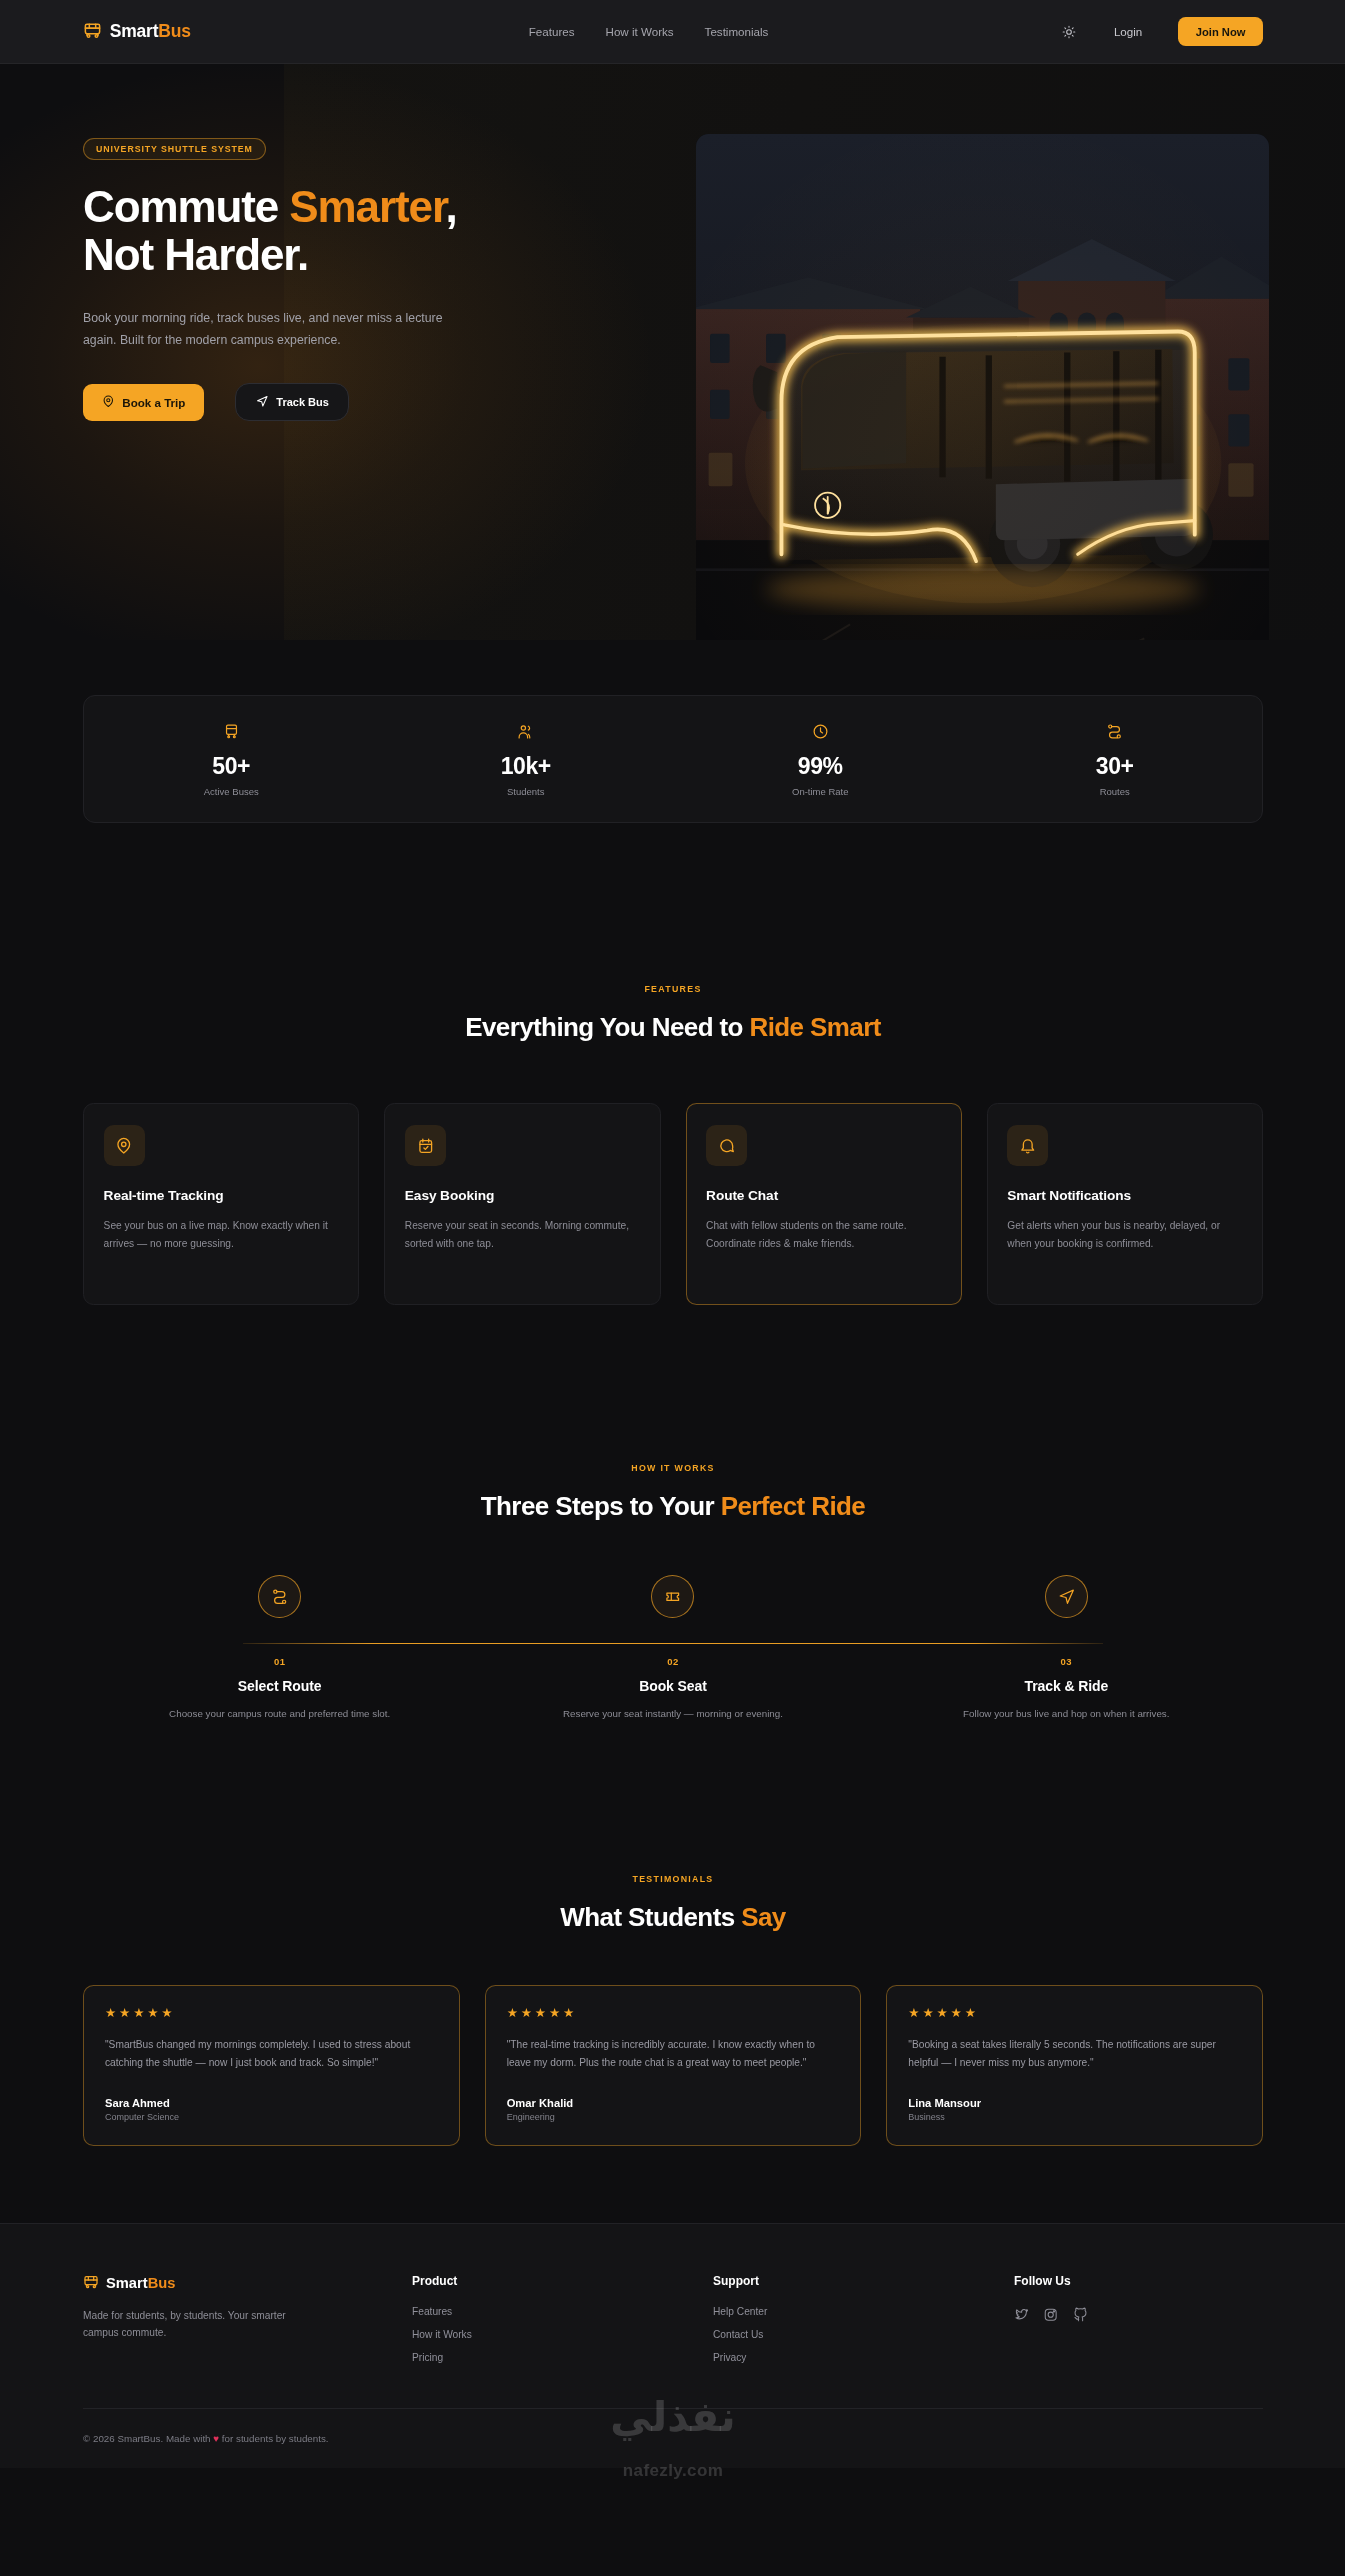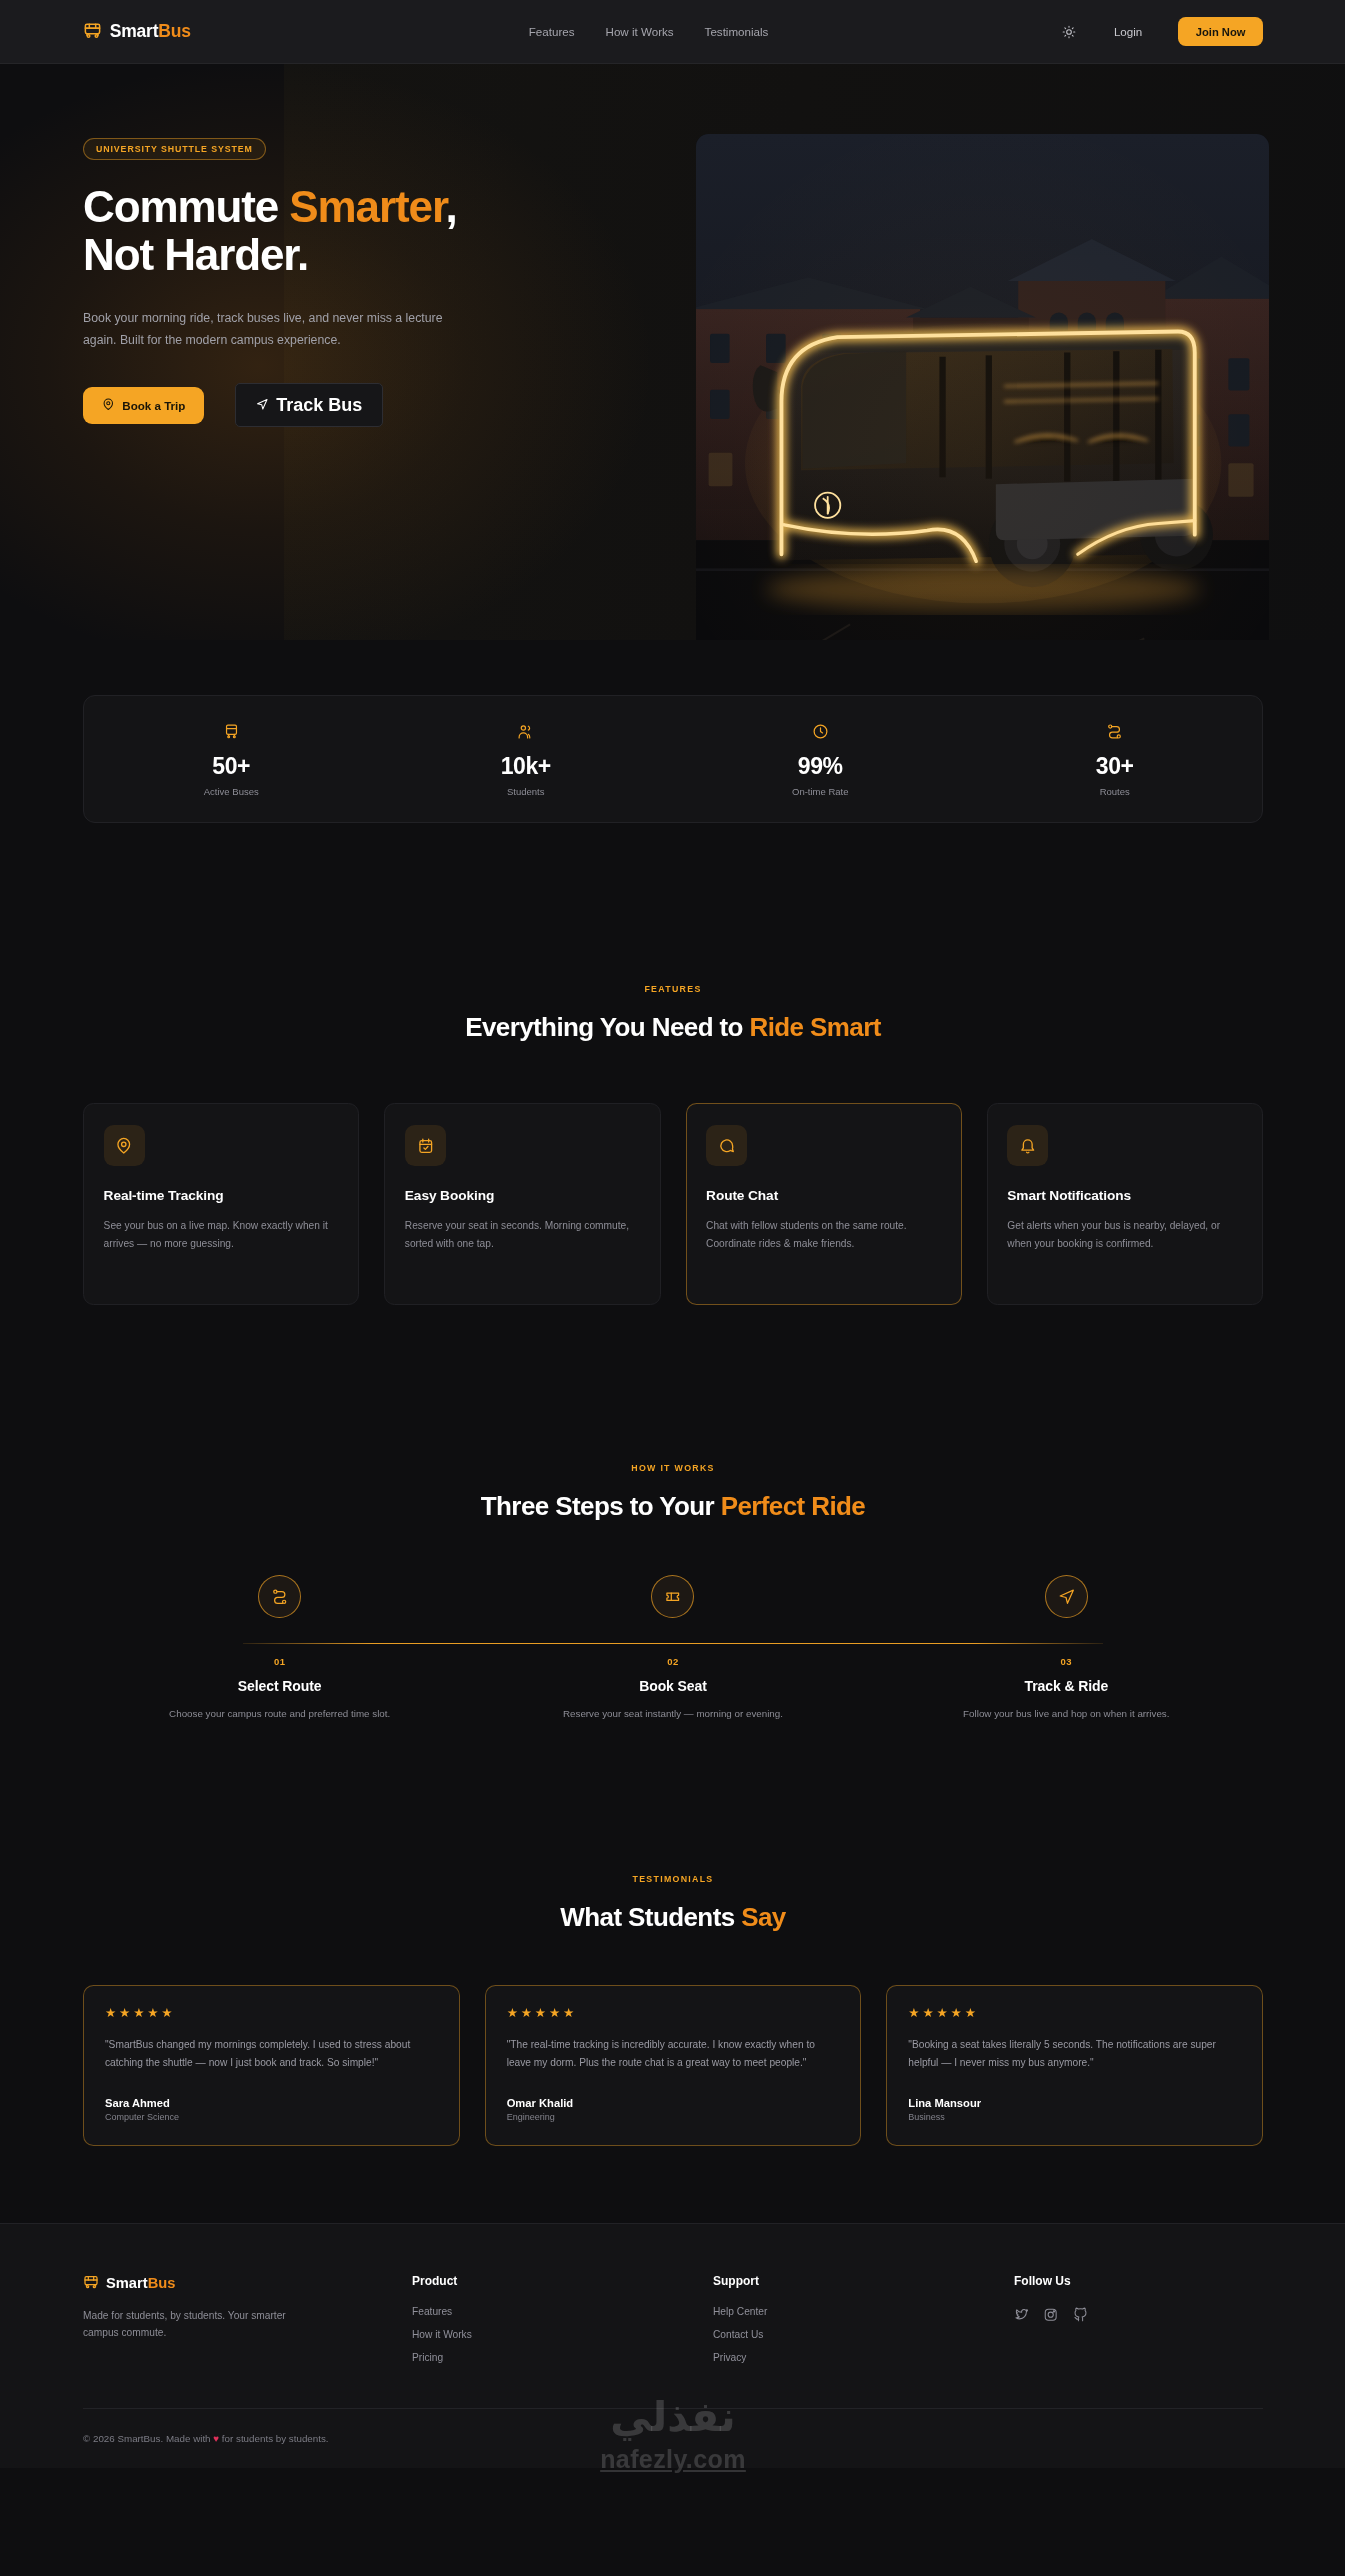--- a/index.html
+++ b/index.html
@@ -80,21 +80,21 @@
   .hero-cta{margin-top:32px;display:flex;gap:31px;align-items:center;}
   .btn-primary{
     display:inline-flex;align-items:center;gap:7.7px;
     background:var(--amber);color:#1a1508;border:none;
     border-radius:9px;padding:11.2px 19px;font-size:11.6px;font-weight:700;
     cursor:pointer;font-family:inherit;
   }
   .btn-ghost{
     display:inline-flex;align-items:center;gap:7.7px;
     background:#161618;color:#ffffff;border:0.7px solid #2d2d32;
-    border-radius:5px;padding:10.5px 19.6px;font-size:18px;font-weight:700;
+    border-radius:14px;padding:10.5px 19.6px;font-size:11px;font-weight:700;
     cursor:pointer;font-family:inherit;
   }
 
   
   .hero-img{
     position:absolute;right:77px;top:70px;width:573px;height:573px;
     border-radius:12.6px;overflow:hidden;z-index:6;
     background:#0b0d12;
   }
   .hero-img svg{display:block;width:100%;height:100%;}
@@ -183,21 +183,21 @@
     position:relative;
   }
   .copy{font-size:9.8px;color:#7b7b84;}
   .heart{color:#e0315a;}
   .wm{
     position:absolute;left:50%;top:-11.2px;transform:translateX(-50%);
     text-align:center;pointer-events:none;
     color:rgba(255,255,255,0.16);
   }
   .wm-ar{font-size:41px;font-weight:700;line-height:1;direction:rtl;}
-  .wm-en{margin-top:7px;font-size:25px;font-weight:700;letter-spacing:0.4px;text-decoration:underline;}
+  .wm-en{margin-top:23px;font-size:17px;font-weight:700;letter-spacing:0.4px;}
 </style>
 </head>
 <body>
 
 <div class="page">
 
   <header class="header">
     <div class="hdr-inner">
       <div class="brand">
         <span>

